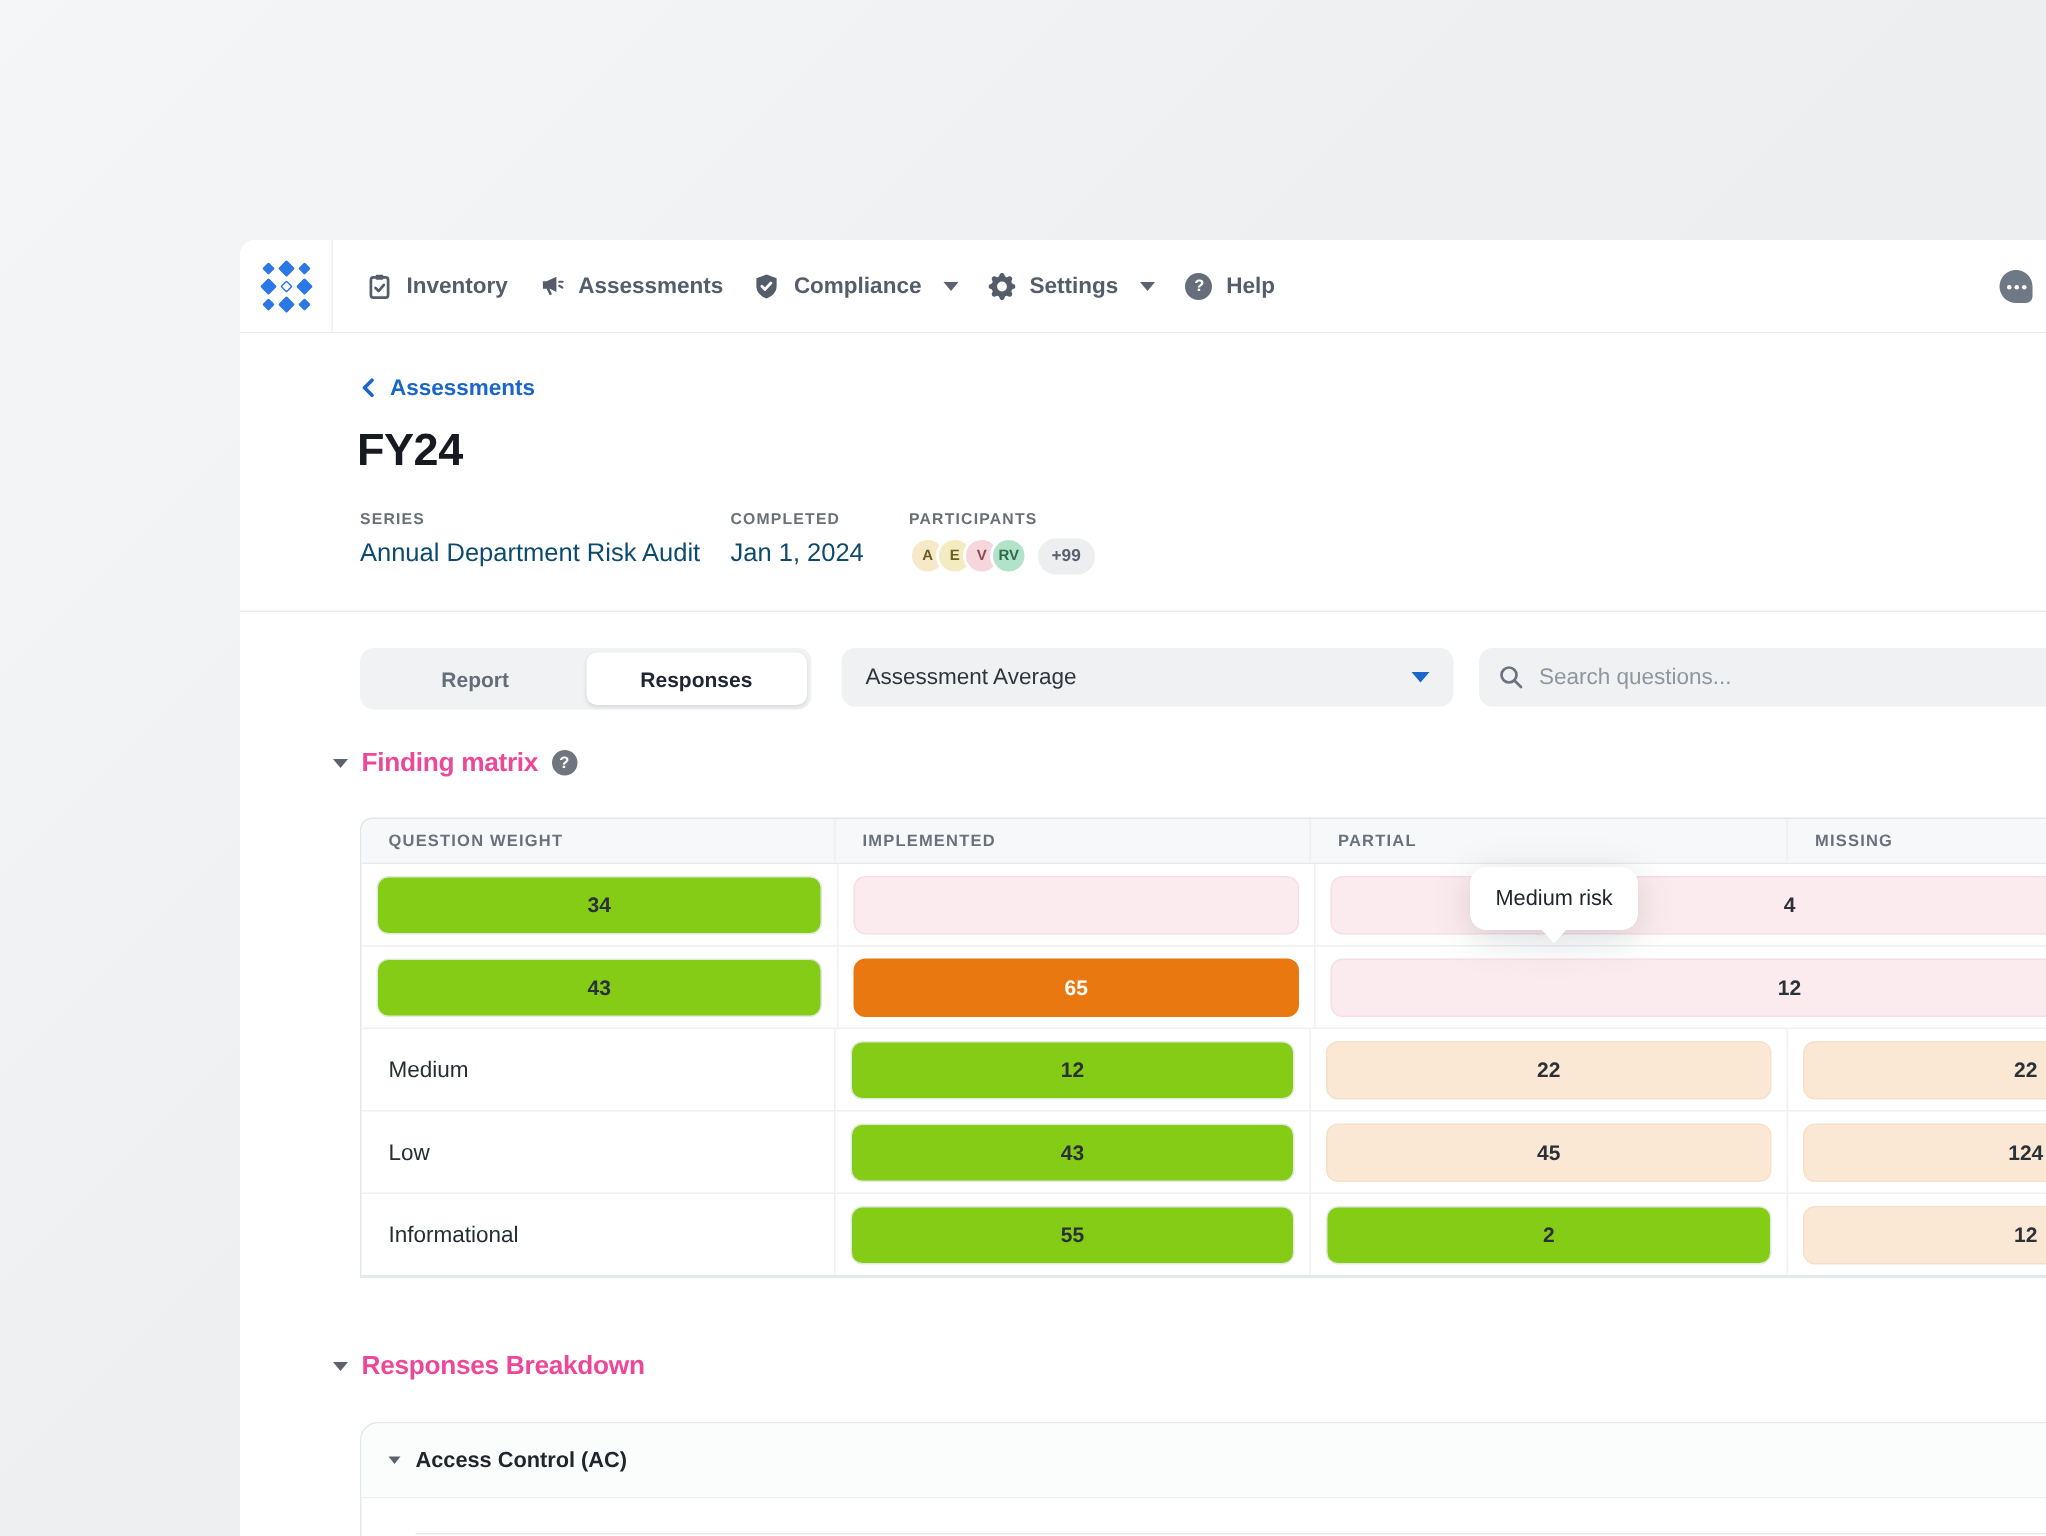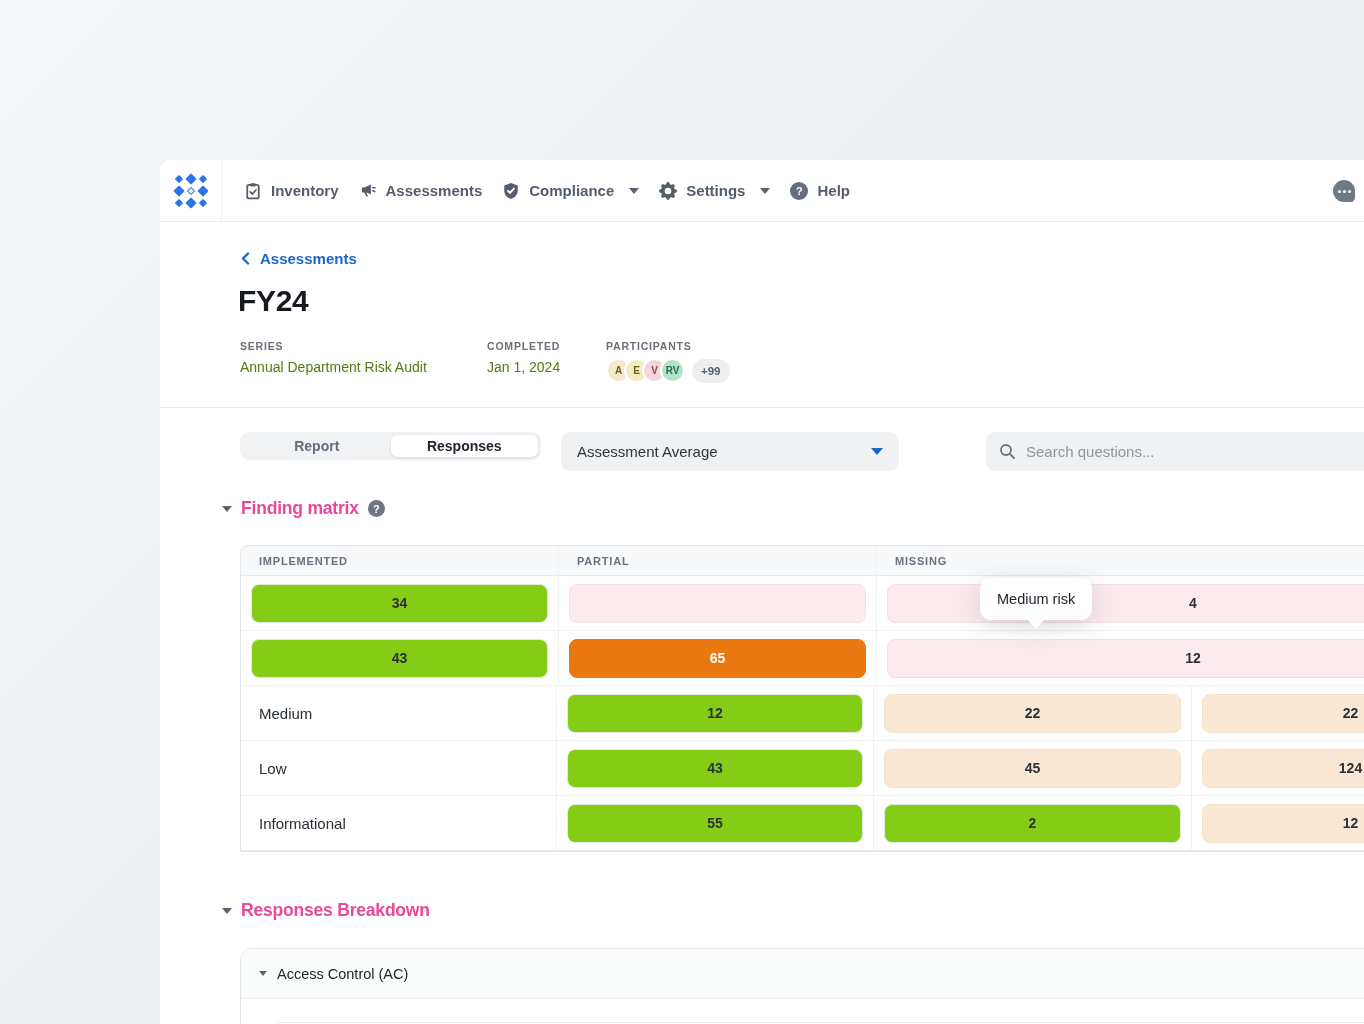--- a/index.html
+++ b/index.html
@@ -44,42 +44,42 @@
 
   
   .content { position:relative; width:1340px; height:802px; }
 
   .breadcrumb { position:absolute; left:80px; top:28px; display:flex; align-items:center; gap:9px;
                 color:#1b66c9; font-size:15px; font-weight:700; cursor:pointer; }
   .page-title { position:absolute; left:78px; top:62px; font-size:30px; font-weight:700; color:#171b21; letter-spacing:-.3px; }
 
   .meta-block { position:absolute; top:118px; }
   .meta-label { font-size:10.5px; font-weight:700; letter-spacing:.8px; color:#6a7077; }
-  .meta-value { margin-top:7px; font-size:14px; color:#4d7c0f; }
+  .meta-value { margin-top:7px; font-size:17px; color:#0c4a6e; }
   .mb-series { left:80px; } .mb-completed { left:327px; } .mb-participants { left:446px; }
   .avatars { margin-top:6px; display:flex; align-items:center; }
   .avatar { width:25px; height:25px; border-radius:50%; border:2px solid #fff; margin-left:-7px;
             display:flex; align-items:center; justify-content:center; font-size:10px; font-weight:700; cursor:pointer; }
   .avatar:first-child { margin-left:0; }
   .av-0 { background:#f6e9c8; color:#6b5a20; }
   .av-1 { background:#f2ecc0; color:#6b5f1d; }
   .av-2 { background:#f6d5dc; color:#8a4a56; }
   .av-3 { background:#b2e3c9; color:#2f6b4f; z-index:2; }
   .overflow-pill { margin-left:7px; height:24px; padding:0 9px; border-radius:12px; background:#eceef0;
                    display:flex; align-items:center; font-size:11.5px; font-weight:700; color:#596270; cursor:pointer; }
 
   .header-divider { position:absolute; left:0; top:185px; width:1204px; height:1px; background:#e9ebee; }
 
   
-  .tabs { position:absolute; left:80px; top:210px; width:301px; height:28px; background:#f0f2f4;
+  .tabs { position:absolute; left:80px; top:210px; width:301px; height:41px; background:#f0f2f4;
           border-radius:9px; padding:3px; display:flex;text-align:center; }
   .tab { flex:1; display:flex; align-items:center; justify-content:center; font-size:14px; font-weight:600;
          color:#646d79; border-radius:7px; cursor:pointer; }
   .tab.active { background:#fff; color:#202631; font-weight:700; box-shadow:0 1px 3px rgba(16,24,40,.12); }
-  .dropdown { position:absolute; left:401px; top:210px; width:338px; height:39px; background:#eff1f3;
+  .dropdown { position:absolute; left:401px; top:210px; width:408px; height:39px; background:#eff1f3;
               border-radius:9px; display:flex; align-items:center; padding:0 16px; font-size:15px; color:#2f353d; cursor:pointer;gap:28px; }
   .dd-chev { margin-left:auto; width:0; height:0; border-left:6px solid transparent; border-right:6px solid transparent;
              border-top:7px solid #1b66c9; }
   .search { position:absolute; left:826px; top:210px; width:430px; height:39px; background:#eff1f3;
             border-radius:9px; display:flex; align-items:center; padding:0 13px; gap:10px; }
   .search svg { width:17px; height:17px; flex:none; }
   .search input { flex:1; border:none; outline:none; background:transparent; font-size:15px; color:#333a42;
                   font-family:"Liberation Sans", sans-serif; }
   .search input::placeholder { color:#8e96a1; }
 
@@ -118,21 +118,21 @@
              z-index:6; filter:drop-shadow(0 5px 12px rgba(20,30,45,.16)); }
   .tooltip::after { content:""; position:absolute; left:50%; top:100%; transform:translateX(-50%);
                     border:8px solid transparent; border-top:9px solid #fff; border-bottom:0; }
 
   
   .card { position:absolute; left:80px; top:726px; width:1270px; height:140px; background:#fff;
           border:1px solid #e4e7ea; border-radius:12px; }
   .card-header { height:50px; display:flex; align-items:center; gap:10px; padding-left:18px;
                  background:#fbfcfc; border-bottom:1px solid #eceef0; border-radius:12px 12px 0 0; cursor:pointer; }
   .card-header .tri { border-left-width:4.5px; border-right-width:4.5px; border-top-width:5.5px; }
-  .card-title { font-size:14.5px; font-weight:400; color:#21262c; }
+  .card-title { font-size:14.5px; font-weight:700; color:#21262c; }
   .card-divider { position:absolute; left:36px; right:36px; top:73px; height:1px; background:#e8eaec; }
 </style>
 </head>
 <body>
 
 <div class="window">
 
   <header class="nav">
     <div class="nav-logo">
       <div class="mark">
@@ -243,20 +243,21 @@
     </div>
 
     <div class="section-heading sh-fm">
       <span class="tri"></span>
       <h2>Finding matrix</h2>
       <span class="help-dot">?</span>
     </div>
 
     <div class="table">
       <div class="thead">
+        <div class="th c0">QUESTION WEIGHT</div>
         <div class="th c1">IMPLEMENTED</div>
         <div class="th c2">PARTIAL</div>
         <div class="th c3">MISSING</div>
       </div>
 
       <div class="trow">
         <div class="td c1">
             <div class="chip green">34</div>
           </div>
         <div class="td c2">

